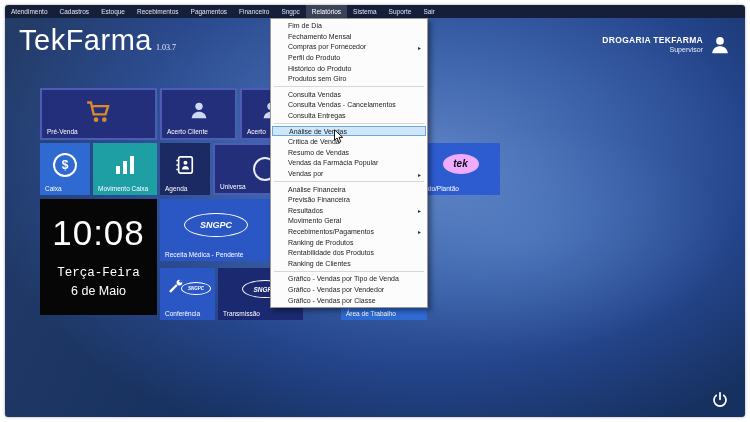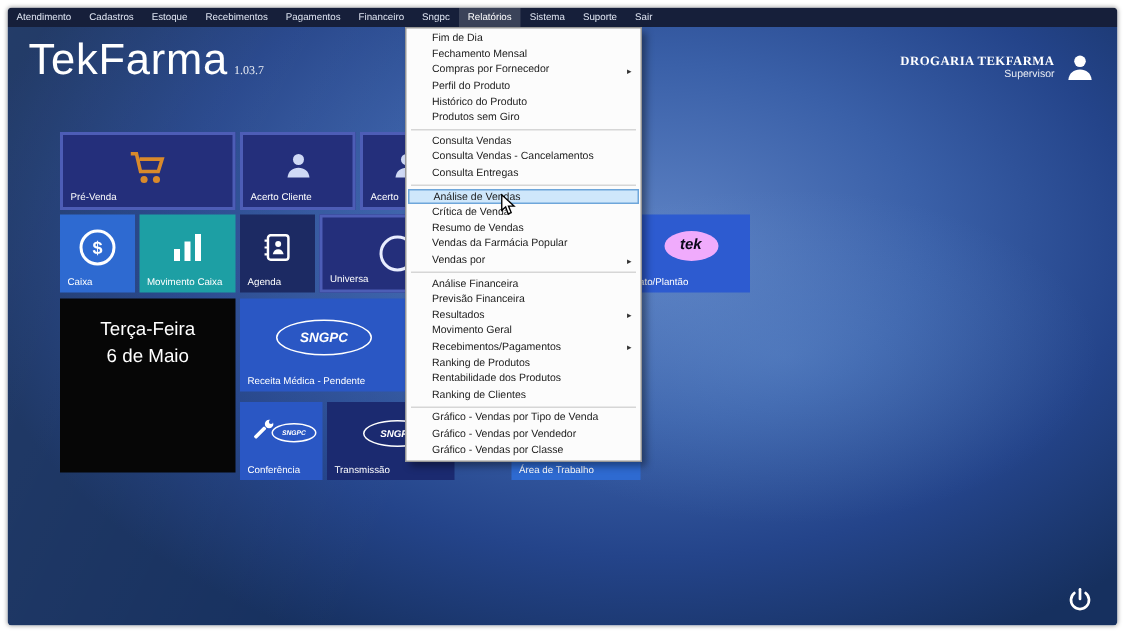--- a/index.html
+++ b/index.html
@@ -16,21 +16,21 @@
     background:
       radial-gradient(ellipse 460px 300px at 58% 36%, #5d82c4 0%, #3a60a8 40%, #24448a 70%, #16305f 100%);
   }
   .desktop::after{content:"";position:absolute;inset:0;background:linear-gradient(115deg,rgba(255,255,255,0.06) 0%,transparent 45%),radial-gradient(ellipse 300px 160px at 70% 55%, rgba(120,170,230,0.25), transparent 70%);pointer-events:none;}
 
   .logo{position:absolute;left:14px;top:6px;color:#fff;z-index:2;}
   .logo-name{font-size:29px;font-weight:400;letter-spacing:.5px;}
   .logo-ver{font-size:8px;margin-left:4px;opacity:.9;font-family:Liberation Serif, serif;}
 
   .user{position:absolute;right:42px;top:17px;text-align:right;color:#fff;z-index:2;}
-  .user-name{font-size:8.5px;font-weight:bold;letter-spacing:.3px;font-family:Liberation Serif, serif;}
+  .user-name{font-size:8.5px;font-weight:bold;letter-spacing:.3px;}
   .user-role{font-size:7px;opacity:.9;margin-top:1px;}
   .user-icon{position:absolute;right:14px;top:16px;width:22px;height:22px;z-index:2;}
 
   
   .tile{position:absolute;box-sizing:border-box;color:#fff;z-index:2;}
   .tile .lbl{position:absolute;left:5px;bottom:3px;font-size:6.5px;white-space:nowrap;}
   .framed{background:#242f7b;border:2px solid #4d5db6;}
 
   #t-prevenda{left:35px;top:70px;width:117px;height:52px;}
   #t-prevenda svg{position:absolute;left:50%;top:45%;transform:translate(-50%,-50%);width:30px;height:26px;}
@@ -49,21 +49,21 @@
   #t-agenda svg{position:absolute;left:50%;top:42%;transform:translate(-50%,-50%);width:20px;height:20px;}
 
   #t-universa{left:208px;top:125px;width:100px;height:52px;}
   .ring-ic{position:absolute;left:38px;top:12px;width:20px;height:20px;border:2.5px solid #e8edff;border-radius:50%;}
 
   #t-tek{left:416px;top:125px;width:79px;height:52px;background:#2d5bd0;}
   .tek-oval{position:absolute;left:50%;top:40%;transform:translate(-50%,-50%);width:36px;height:20px;background:#f0abfc;border-radius:50%;display:flex;align-items:center;justify-content:center;color:#0a0a1a;font-size:10px;font-weight:bold;font-style:italic;}
 
   #t-clock{left:35px;top:181px;width:117px;height:116px;background:#060606;text-align:center;}
   .clk-time{display:block;font-size:35px;margin-top:14px;letter-spacing:1px;}
-  .clk-wd{display:block;font-size:12.5px;margin-top:13px;}
+  .clk-wd{display:block;font-size:12.5px;margin-top:13px;font-family:Liberation Mono, monospace;}
   .clk-date{display:block;font-size:12.5px;margin-top:4px;}
 
   #t-receita{left:155px;top:181px;width:112px;height:62px;background:#2a57c4;}
   .sngpc-oval{border:1.5px solid #fff;border-radius:50%;display:flex;align-items:center;justify-content:center;color:#fff;font-weight:bold;font-style:italic;}
   #t-receita .sngpc-oval{position:absolute;left:50%;top:42%;transform:translate(-50%,-50%);width:62px;height:22px;font-size:9px;}
 
   #t-conferencia{left:155px;top:250px;width:55px;height:52px;background:#2a57c4;}
   #t-conferencia svg{position:absolute;left:7px;top:10px;width:17px;height:17px;}
   #t-conferencia .sngpc-oval{position:absolute;right:4px;top:14px;width:28px;height:11px;font-size:4.5px;}
 
@@ -180,20 +180,21 @@
       <span class="ring-ic"></span>
       <span class="lbl">Universa</span>
     </div>
 
     <div class="tile" id="t-tek">
       <span class="tek-oval">tek</span>
       <span class="lbl">ato/Plantão</span>
     </div>
 
     <div class="tile" id="t-clock">
+      <span class="clk-time">10:08</span>
       <span class="clk-wd">Terça-Feira</span>
       <span class="clk-date">6 de Maio</span>
     </div>
 
     <div class="tile" id="t-receita">
       <span class="sngpc-oval">SNGPC</span>
       <span class="lbl">Receita Médica - Pendente</span>
     </div>
 
     <div class="tile" id="t-conferencia">

